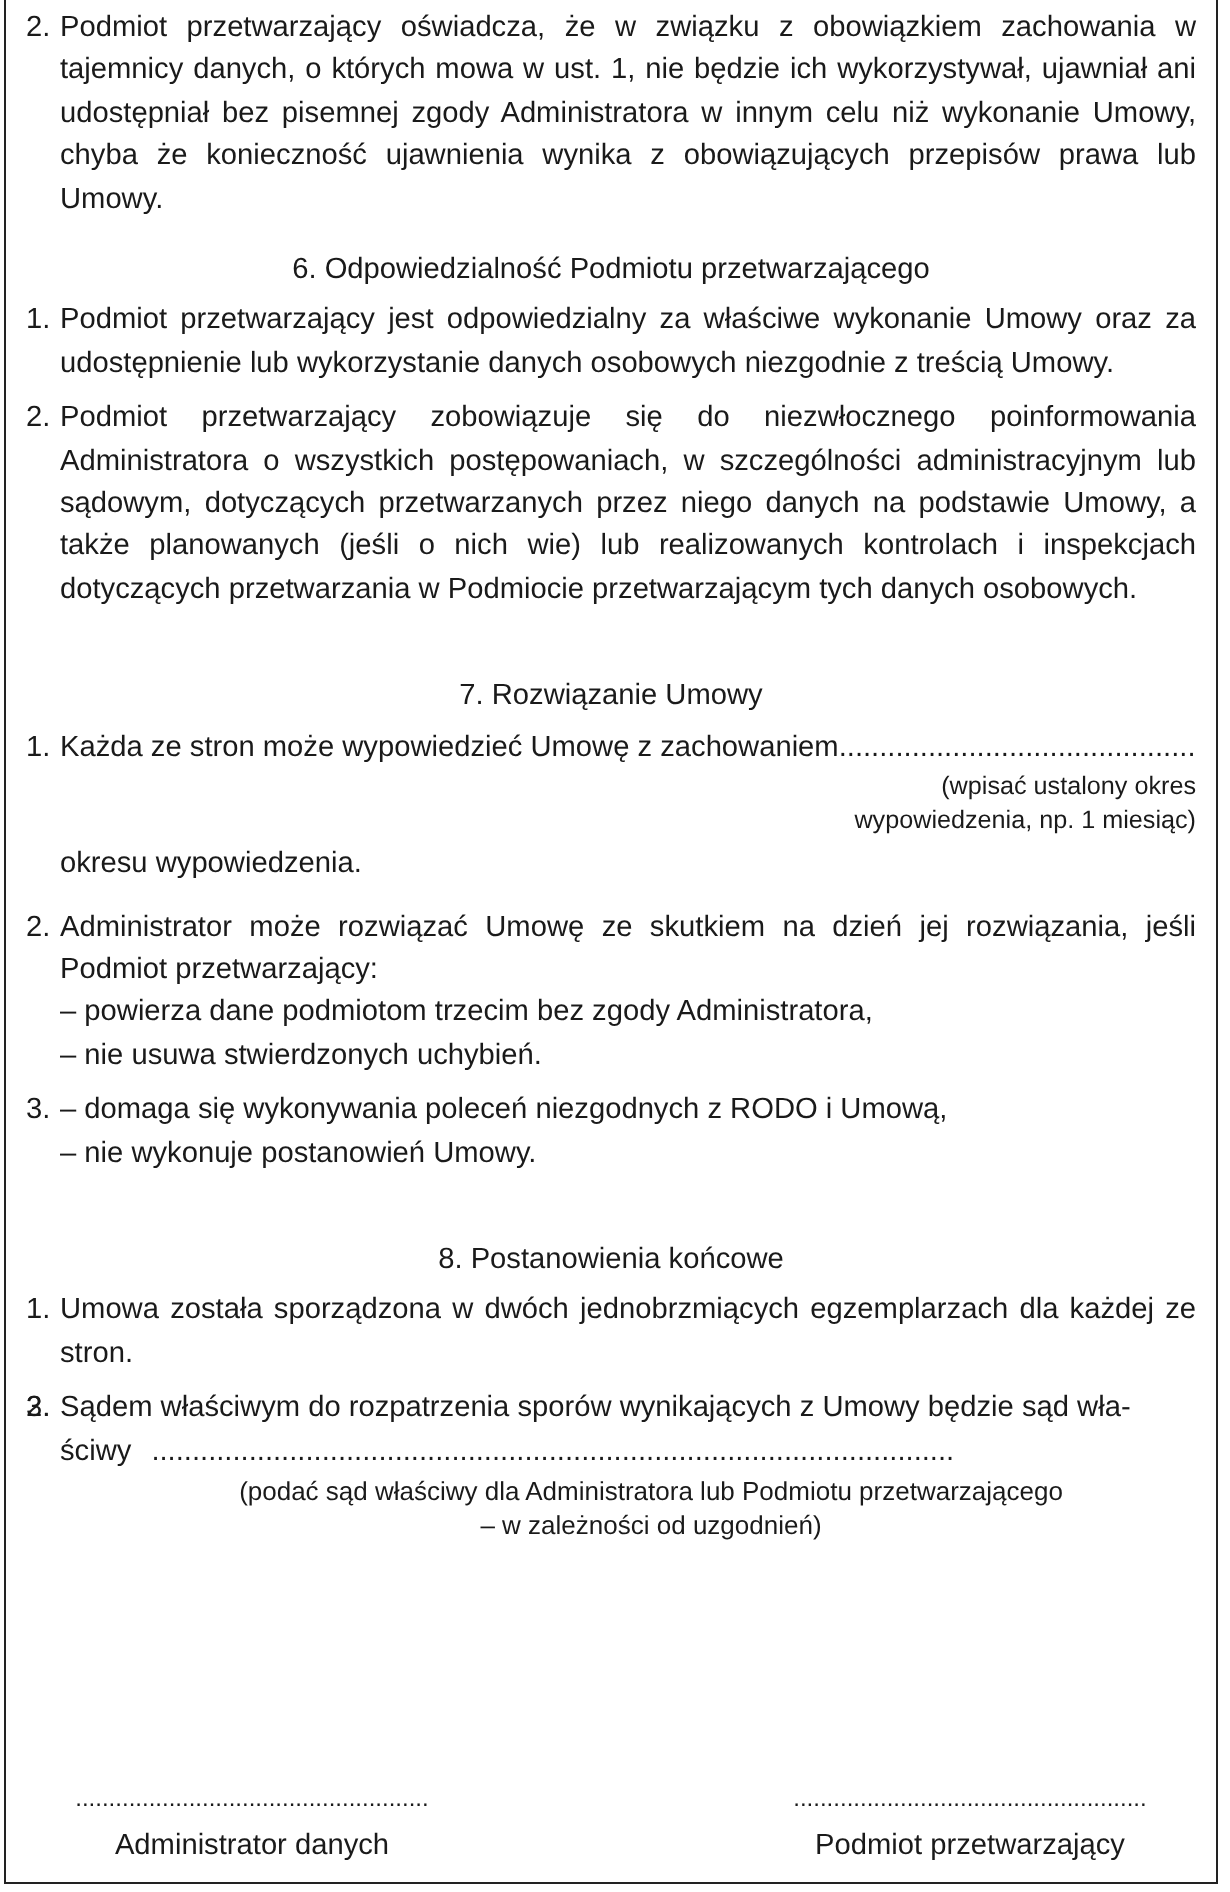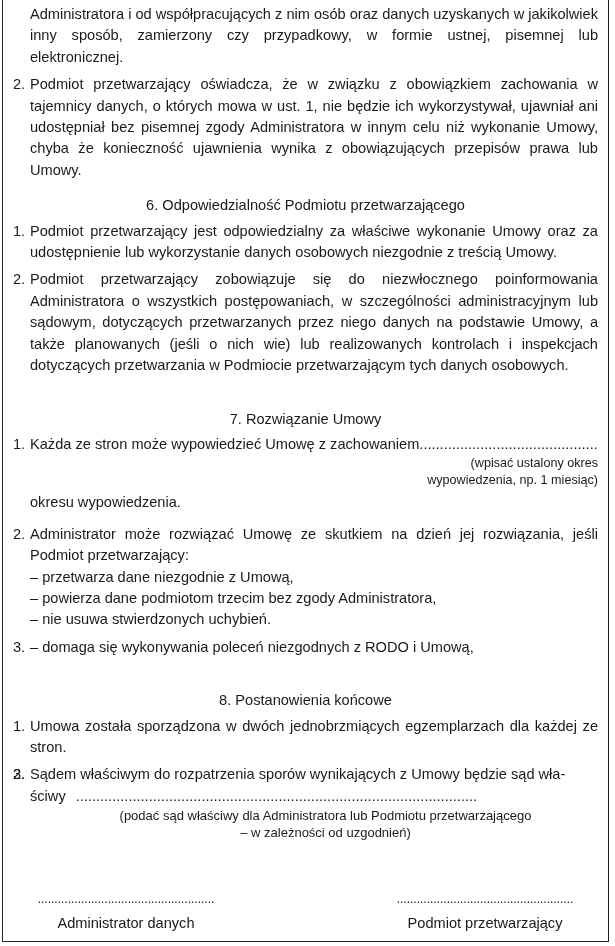--- a/index.html
+++ b/index.html
@@ -21,21 +21,20 @@
   .sig .col { position:absolute; text-align:center; }
   .sig .dl { font-size:12px; letter-spacing:0px; line-height:12px; }
 </style>
 </head>
 <body>
 
 <div class="frame"></div>
 
 <div class="content">
 
-  <div class="cont">Administratora i od współpracujących z nim osób oraz danych uzyskanych w jakikolwiek inny sposób, zamierzony czy przypadkowy, w formie ustnej, pisemnej lub elektronicznej.</div>
   <div class="para">
     <span class="num">2.</span>
     <span>Podmiot przetwarzający oświadcza, że w związku z obowiązkiem zachowania w tajemnicy danych, o których mowa w ust. 1, nie będzie ich wykorzystywał, ujawniał ani udostępniał bez pisemnej zgody Administratora w innym celu niż wykonanie Umowy, chyba że konieczność ujawnienia wynika z obowiązujących przepisów prawa lub Umowy.</span>
   </div>
 
   <div class="heading" style="margin-top:14px;">6. Odpowiedzialność Podmiotu przetwarzającego</div>
   <div class="para">
     <span class="num">1.</span>
     <span>Podmiot przetwarzający jest odpowiedzialny za właściwe wykonanie Umowy oraz za udostępnienie lub wykorzystanie danych osobowych niezgodnie z treścią Umowy.</span>
   </div>
@@ -52,27 +51,27 @@
       <span class="dots">............................................</span>
     </div>
   </div>
   <div class="note">(wpisać ustalony okres</div>
   <div class="note">wypowiedzenia, np. 1 miesiąc)</div>
   <div class="cont" style="margin-top:3px;">okresu wypowiedzenia.</div>
 
   <div class="para" style="margin-top:10px;">
     <span class="num">2.</span>
     <span>Administrator może rozwiązać Umowę ze skutkiem na dzień jej rozwiązania, jeśli Podmiot przetwarzający:</span>
-    <div>– przetwarza dane niezgodnie z Umową,</div>
     <div>– powierza dane podmiotom trzecim bez zgody Administratora,</div>
     <div>– nie usuwa stwierdzonych uchybień.</div>
   </div>
   <div class="para">
     <span class="num">3.</span>
     <div>– domaga się wykonywania poleceń niezgodnych z RODO i Umową,</div>
+    <div>– nie wykonuje postanowień Umowy.</div>
   </div>
 
   <div class="heading">8. Postanowienia końcowe</div>
   <div class="para">
     <span class="num">1.</span>
     <span>Umowa została sporządzona w dwóch jednobrzmiących egzemplarzach dla każdej ze stron.</span>
   </div>
   <div class="para">
     <span class="num">2.</span>
   </div>

